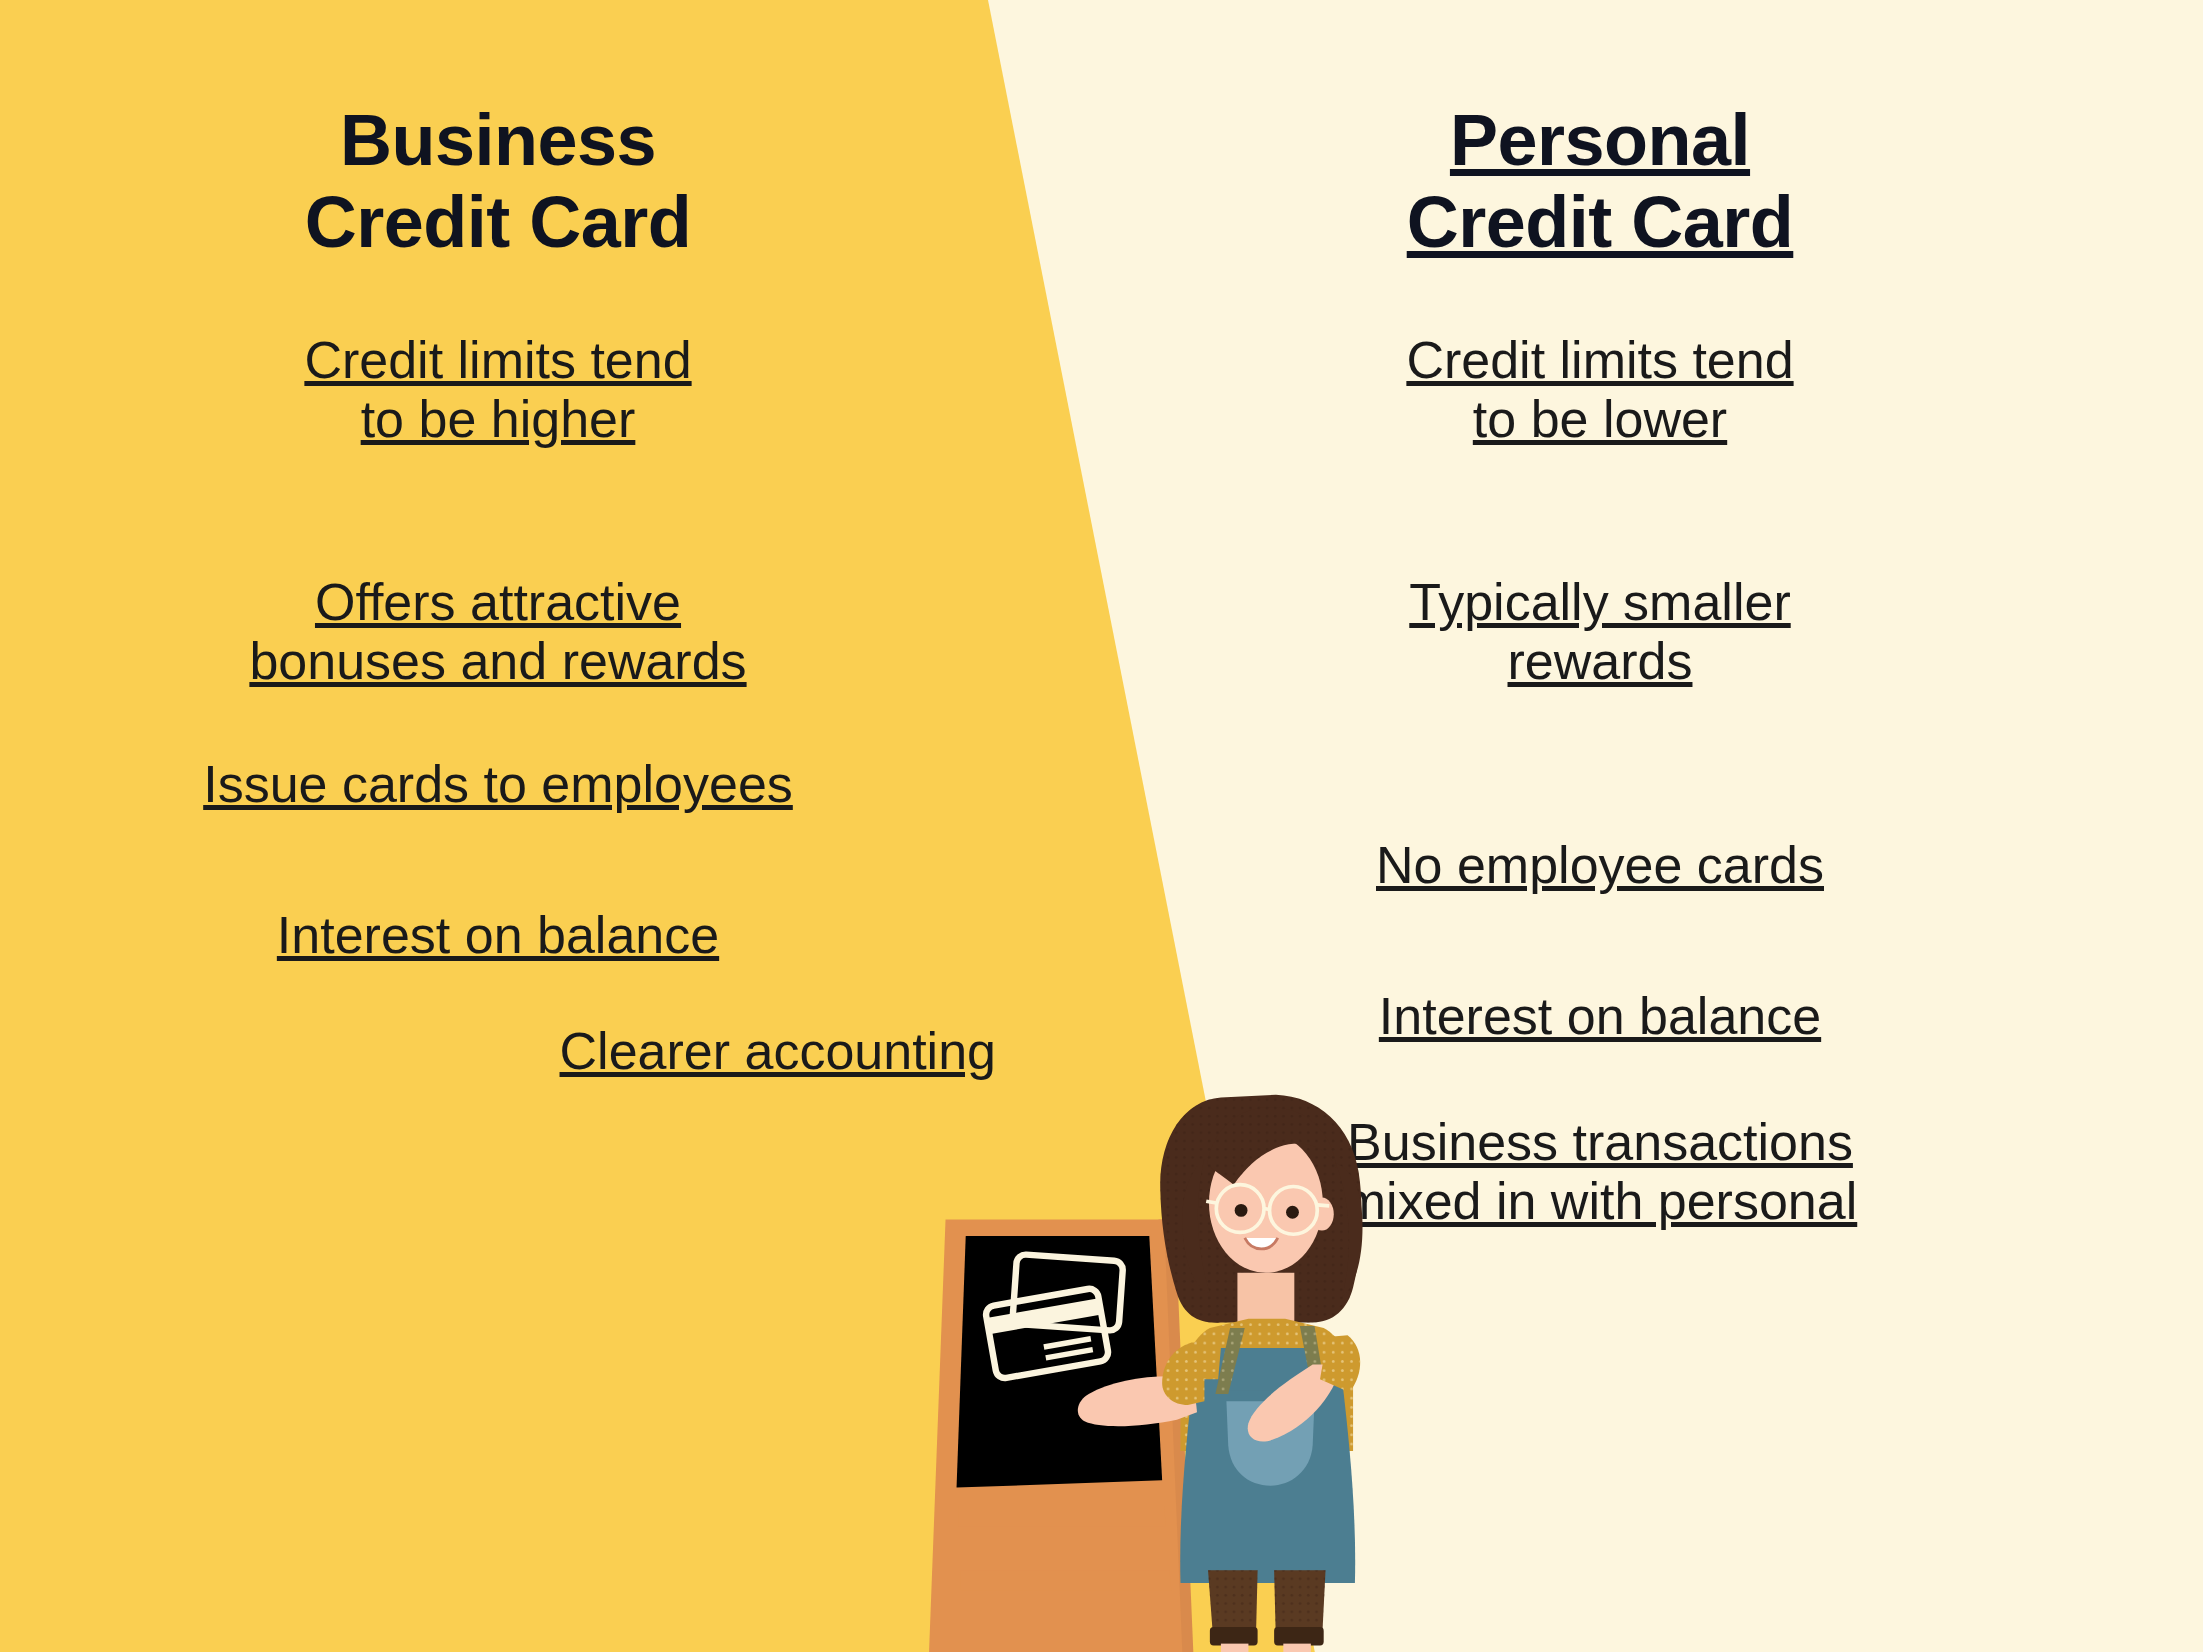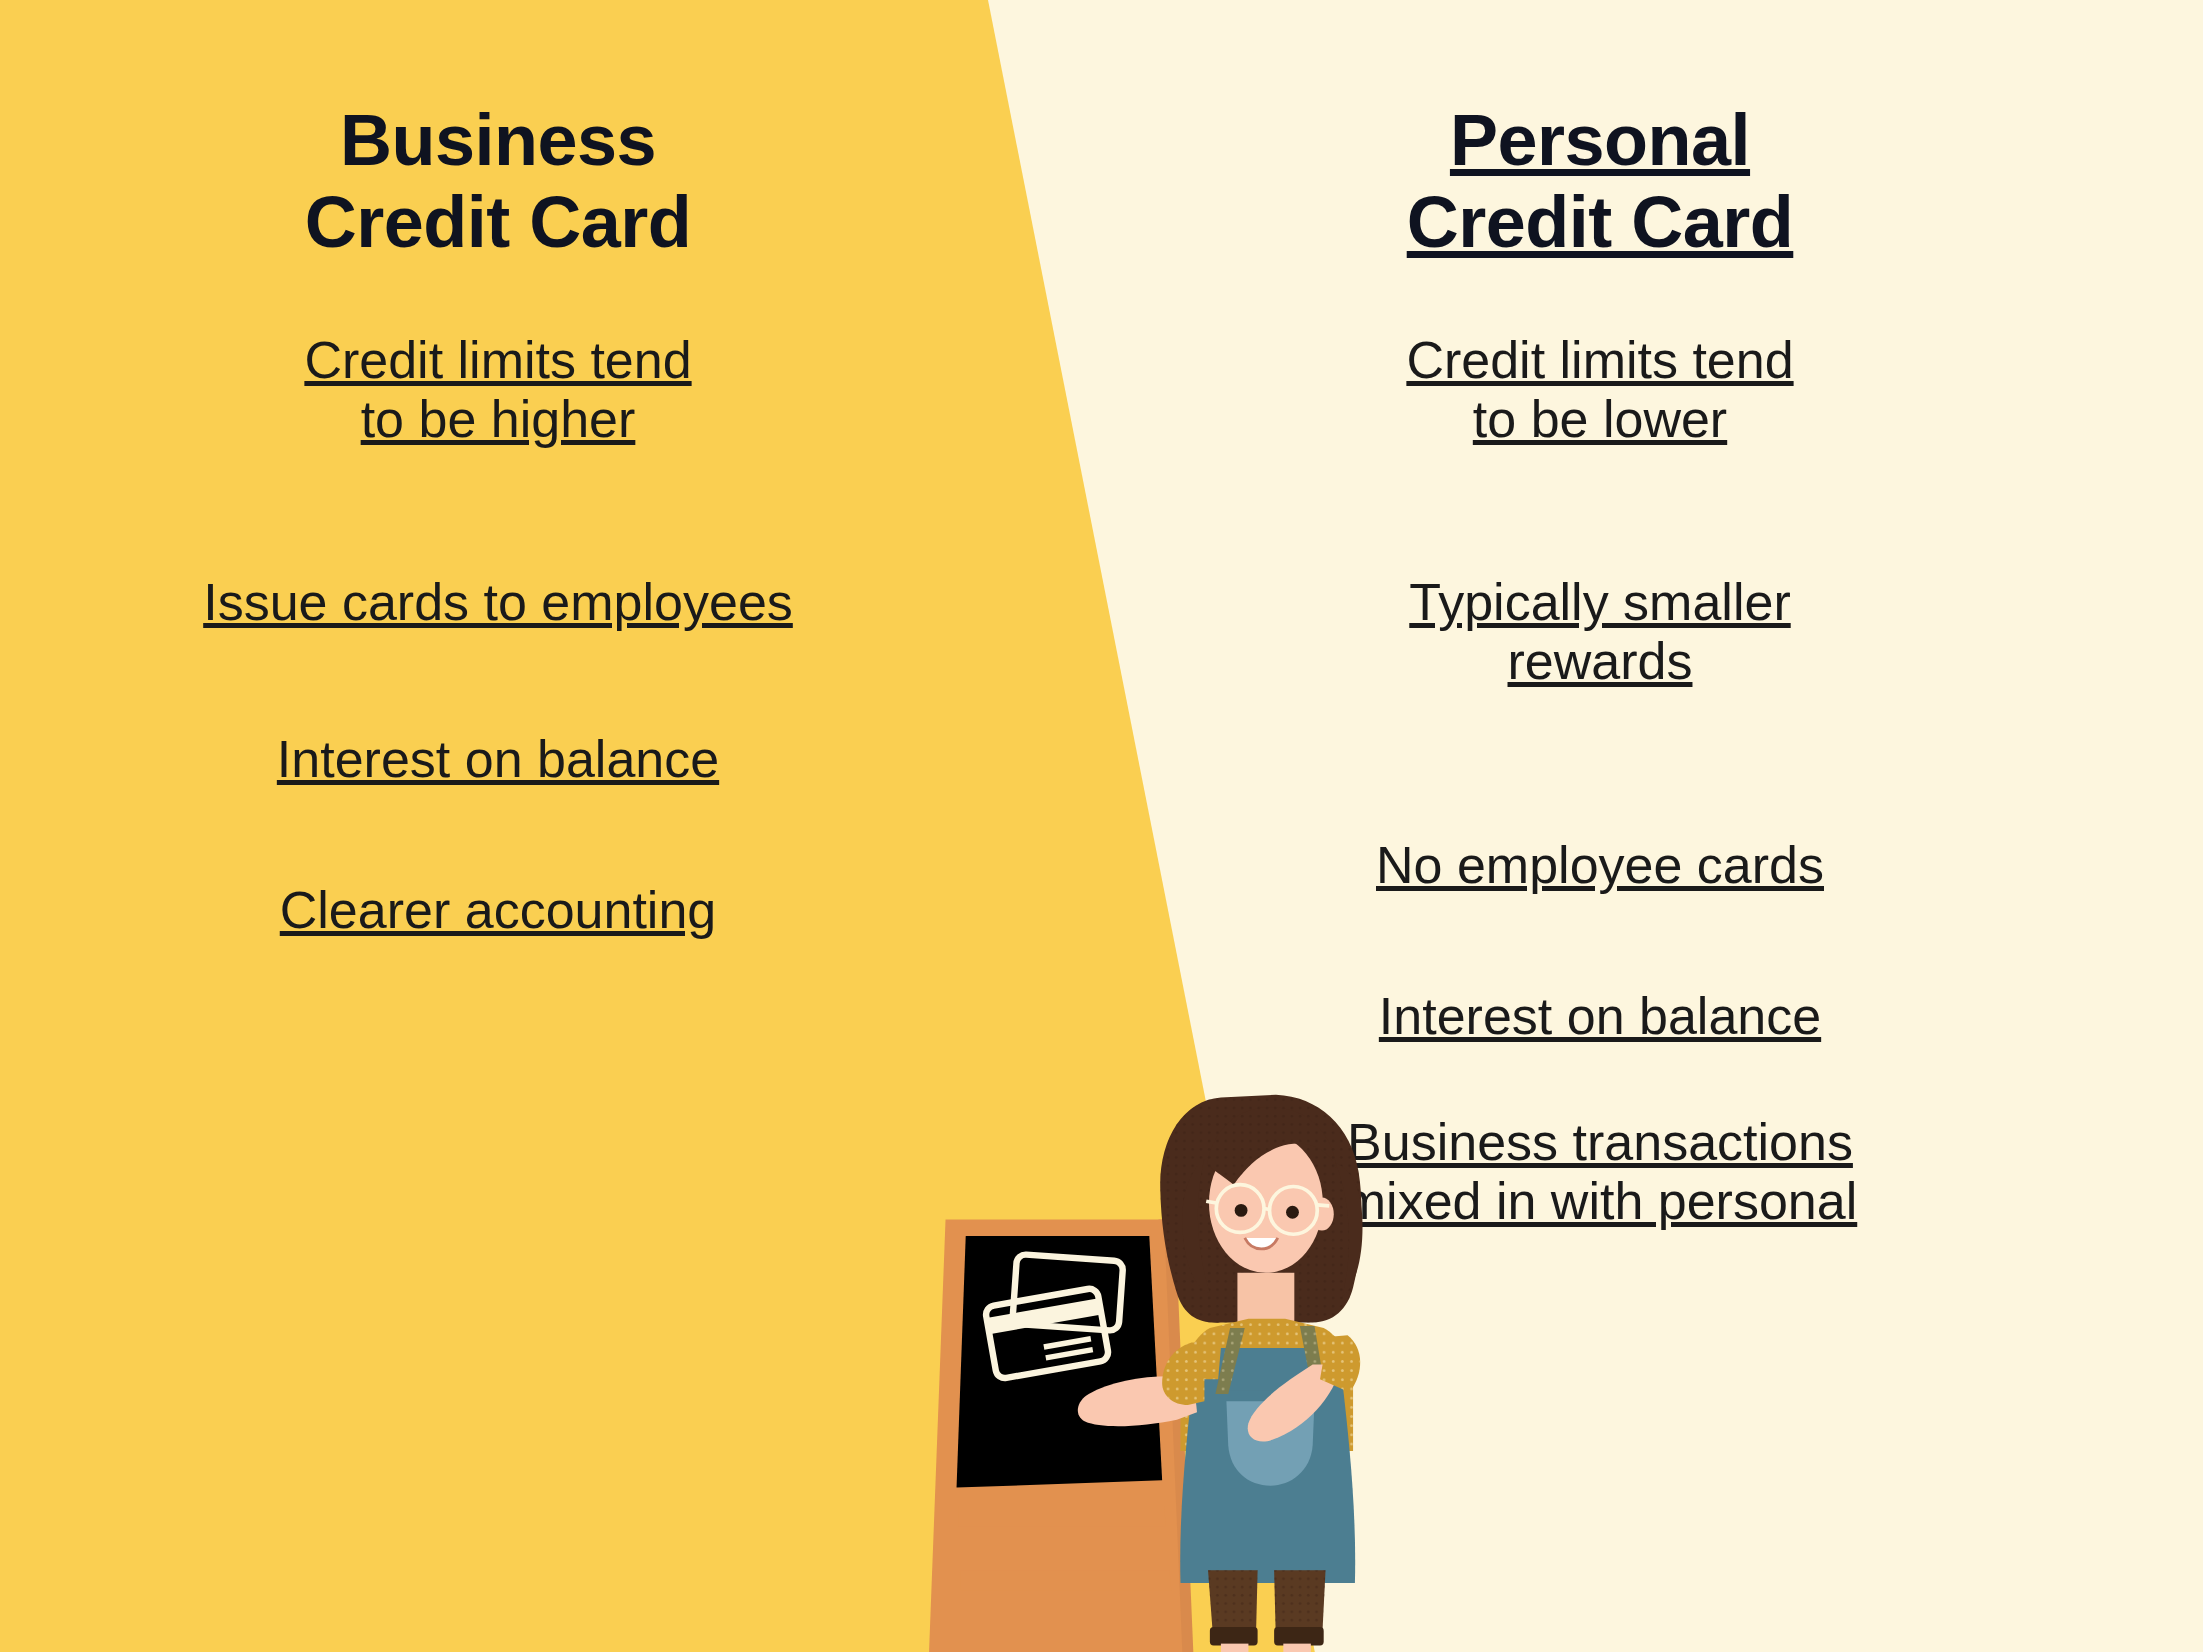--- a/index.html
+++ b/index.html
@@ -72,21 +72,21 @@
     white-space: pre-line;
     width: 100%;
     text-decoration: underline;
   }
   
   .col-left .feature-list  { margin-top: 68px; }
   .col-right .feature-list { margin-top: 68px; }
 
   .col-left  .feature-item:nth-child(1) { margin-top: 0px;   }
   .col-left  .feature-item:nth-child(2) { margin-top: 123px; }
-  .col-left  .feature-item:nth-child(3) { margin-top: 98px; }
+  .col-left  .feature-item:nth-child(3) { margin-top: 64px; }
   .col-left  .feature-item:nth-child(4) { margin-top: 92px; }
   .col-left  .feature-item:nth-child(5) { margin-top: 56px; text-align: right; }
 
   .col-right .feature-item:nth-child(1) { margin-top: 0px;   }
   .col-right .feature-item:nth-child(2) { margin-top: 123px; }
   .col-right .feature-item:nth-child(3) { margin-top: 145px; }
   .col-right .feature-item:nth-child(4) { margin-top: 92px; }
   .col-right .feature-item:nth-child(5) { margin-top: 66px;  }
 
   
@@ -106,20 +106,22 @@
 
   <div class="panel-right"></div>
   <div class="panel-left"></div>
 
   <div class="column col-left">
     <h1 class="col-title">Business
 Credit Card</h1>
     <ul class="feature-list">
       <li class="feature-item">Credit limits tend
 to be higher</li>
+      <li class="feature-item">Offers attractive
+bonuses and rewards</li>
       <li class="feature-item">Issue cards to employees</li>
       <li class="feature-item">Interest on balance</li>
       <li class="feature-item">Clearer accounting</li>
     </ul>
   </div>
 
   <div class="column col-right">
     <h1 class="col-title">Personal
 Credit Card</h1>
     <ul class="feature-list">

